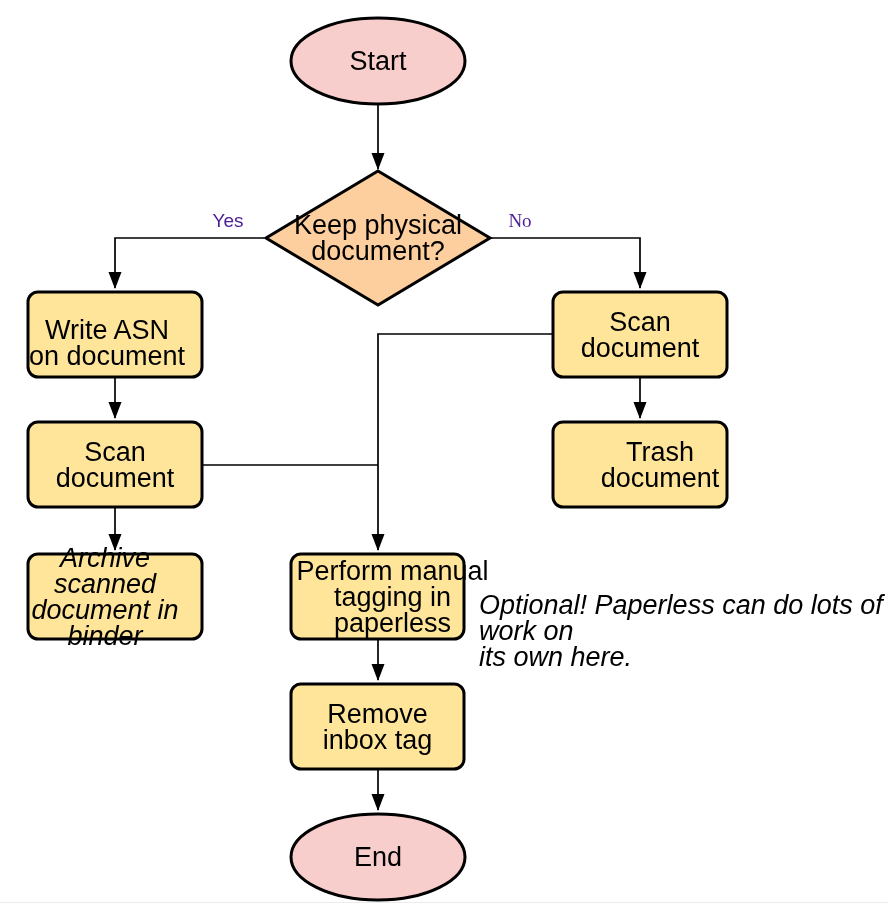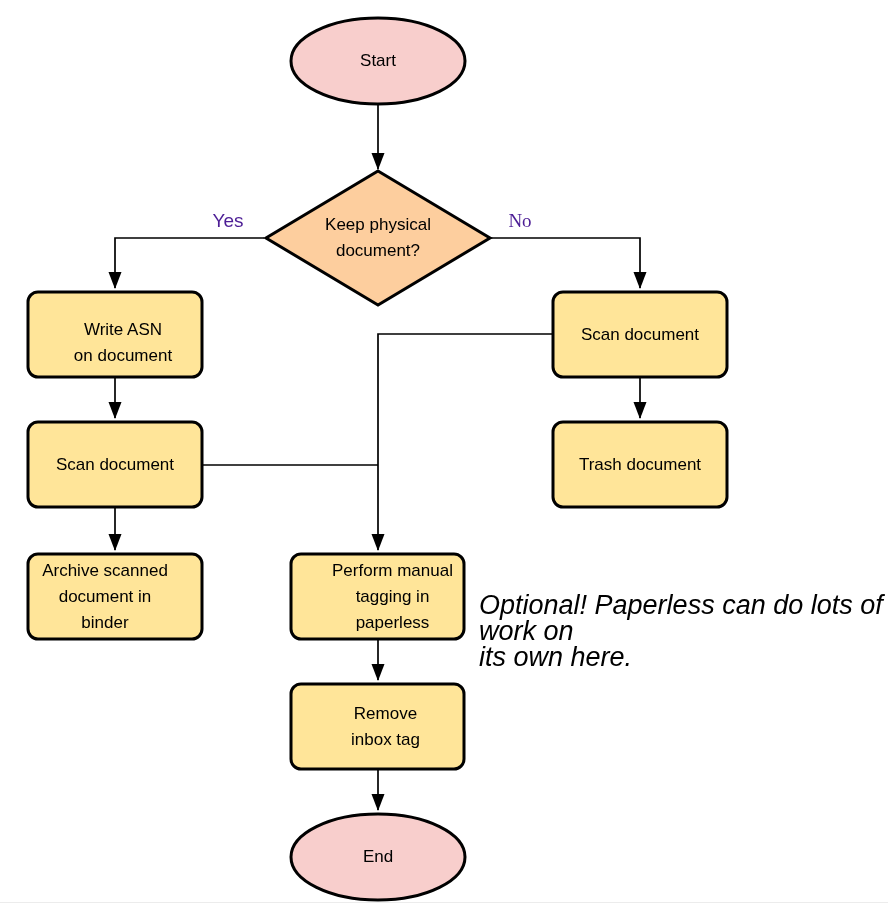--- a/index.html
+++ b/index.html
@@ -14,21 +14,21 @@
   .canvas svg { position: absolute; left: 0; top: 0; }
   .edge { fill: none; stroke: #000000; stroke-width: 1.7px; }
   .shape { stroke: #000000; stroke-width: 3px; }
   .node-label {
     position: absolute;
     display: flex;
     align-items: center;
     justify-content: center;
     text-align: center;
     white-space: pre-line;
-    font-size: 17px;
+    font-size: 27px;
     line-height: 26px;
     color: #000000;
   }
   .edge-label {
     position: absolute;
     transform: translate(-50%, -50%);
     font-size: 19px;
     color: #4c1d95;
     white-space: nowrap;
   }
@@ -82,32 +82,32 @@
     <rect class="shape" x="553" y="292" width="174" height="85" rx="10" ry="10" fill="#ffe599"></rect>
     <rect class="shape" x="553" y="422" width="174" height="85" rx="10" ry="10" fill="#ffe599"></rect>
     <rect class="shape" x="291" y="554" width="173" height="85" rx="10" ry="10" fill="#ffe599"></rect>
     <rect class="shape" x="291" y="684" width="173" height="85" rx="10" ry="10" fill="#ffe599"></rect>
     <ellipse class="shape" cx="378" cy="857" rx="87" ry="43" fill="#f8cecc"></ellipse>
   </svg>
 
   <div class="node-label" style="left:291px; top:18px; width:174px; height:86px;">Start</div>
   <div class="node-label" style="left:266px; top:171px; width:224px; height:134px;">Keep physical
 document?</div>
-  <div class="node-label" style="left:36px; top:292px; width:174px; height:102px;">Write ASN
+  <div class="node-label" style="left:20px; top:292px; width:174px; height:102px;">Write ASN
 on document</div>
   <div class="node-label" style="left:28px; top:422px; width:174px; height:85px;">Scan document</div>
-  <div class="node-label" style="left:28px; top:554px; width:154px; height:85px;">Archive scanned
+  <div class="node-label" style="left:28px; top:554px; width:154px; height:85px;font-style:italic;">Archive scanned
 document in
 binder</div>
   <div class="node-label" style="left:553px; top:292px; width:174px; height:85px;">Scan document</div>
-  <div class="node-label" style="left:553px; top:422px; width:174px; height:85px;">Trash document</div>
+  <div class="node-label" style="left:553px; top:422px; width:174px; height:85px;padding-left:20px;">Trash document</div>
   <div class="node-label" style="left:291px; top:554px; width:203px; height:85px;">Perform manual
 tagging in
 paperless</div>
-  <div class="node-label" style="left:291px; top:684px; width:173px; height:85px;margin-left:8px;">Remove
+  <div class="node-label" style="left:291px; top:684px; width:173px; height:85px;">Remove
 inbox tag</div>
   <div class="node-label" style="left:291px; top:814px; width:174px; height:86px;">End</div>
 
   <div class="edge-label" style="left:228px; top:221px;">Yes</div>
   <div class="edge-label" style="left:520px; top:221px;font-family:Liberation Serif, serif;">No</div>
 
   <div class="annotation">Optional! Paperless can do lots of work on
 its own here.</div>
 
   <div class="page-edge"></div>

